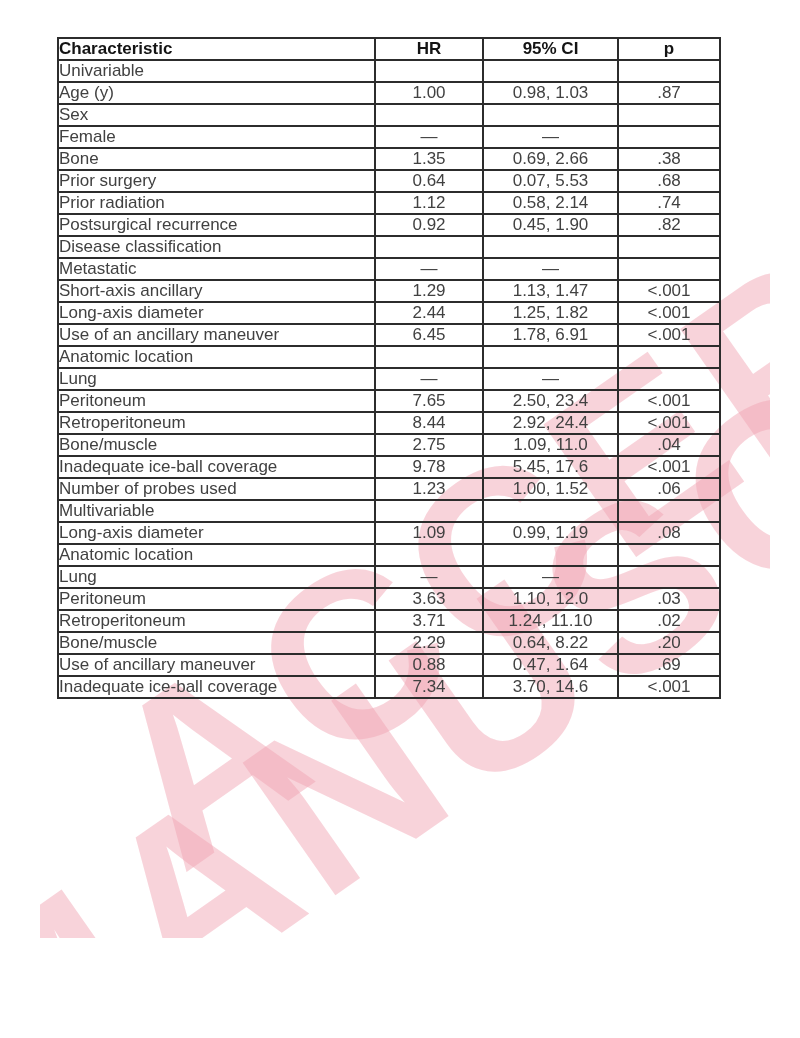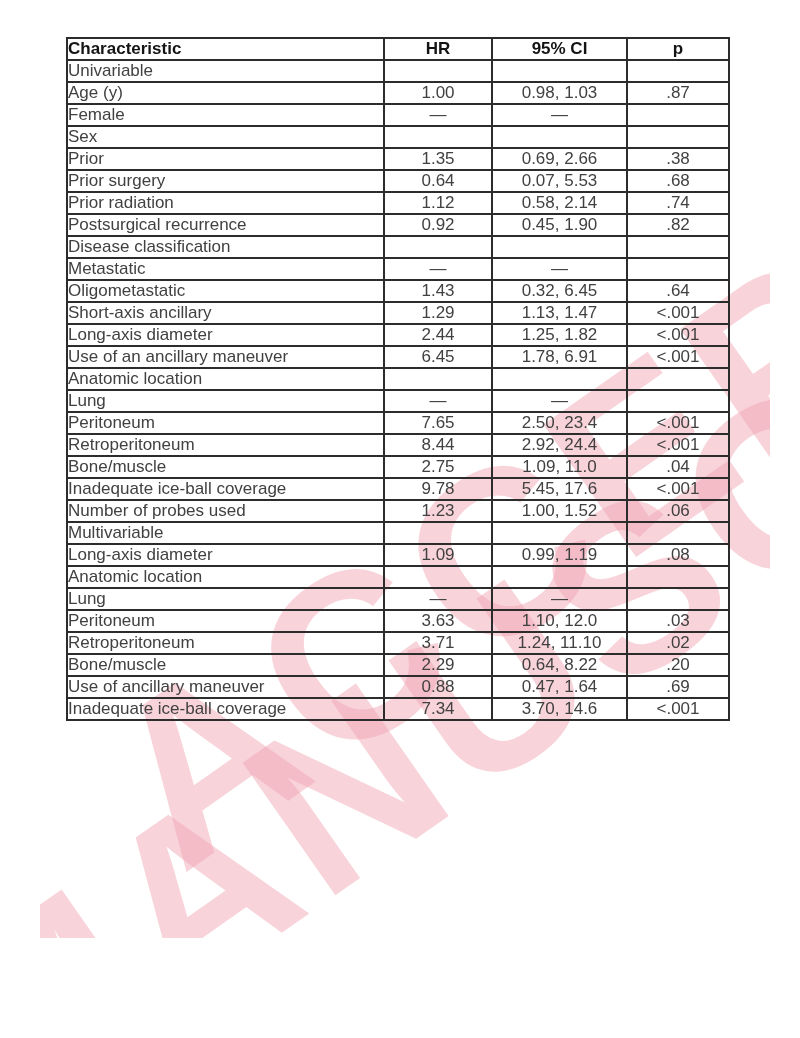--- a/index.html
+++ b/index.html
@@ -35,21 +35,21 @@
     color: rgba(240, 163, 178, 0.48);
     white-space: nowrap;
     transform-origin: 0 50%;
   }
   .wm1 { left: 95px;  top: 443px; transform: rotate(-35deg); }
   .wm2 { left: -80px; top: 693px; transform: rotate(-35deg); }
 
   
   table.results {
     position: absolute;
-    left: 66px; top: 37px;
+    left: 57px; top: 37px;
     width: 662px; height: 627px;
     border-collapse: collapse;
     table-layout: fixed;
     z-index: 1;
     background: transparent;
   }
   table.results th, table.results td {
     border: 2px solid #2c2c2c;
     padding: 0;
     font-size: 17px;
@@ -99,33 +99,33 @@
           <td class="num"></td>
           <td class="num"></td>
         </tr>
         <tr>
           <td class="char ind1">Age (y)</td>
           <td class="num">1.00</td>
           <td class="num">0.98, 1.03</td>
           <td class="num">.87</td>
         </tr>
         <tr>
+          <td class="char ind1">Sex</td>
+          <td class="num"></td>
+          <td class="num"></td>
+          <td class="num"></td>
+        </tr>
+        <tr>
           <td class="char ind2">Female</td>
           <td class="num">—</td>
           <td class="num">—</td>
           <td class="num"></td>
         </tr>
         <tr>
-          <td class="char ind1">Sex</td>
-          <td class="num"></td>
-          <td class="num"></td>
-          <td class="num"></td>
-        </tr>
-        <tr>
-          <td class="char ind2">Prior</td>
+          <td class="char ind2">Bone</td>
           <td class="num">1.35</td>
           <td class="num">0.69, 2.66</td>
           <td class="num">.38</td>
         </tr>
         <tr>
           <td class="char ind1">Prior surgery</td>
           <td class="num">0.64</td>
           <td class="num">0.07, 5.53</td>
           <td class="num">.68</td>
         </tr>
@@ -147,26 +147,20 @@
           <td class="num"></td>
           <td class="num"></td>
         </tr>
         <tr>
           <td class="char ind2">Metastatic</td>
           <td class="num">—</td>
           <td class="num">—</td>
           <td class="num"></td>
         </tr>
         <tr>
-          <td class="char ind2">Oligometastatic</td>
-          <td class="num">1.43</td>
-          <td class="num">0.32, 6.45</td>
-          <td class="num">.64</td>
-        </tr>
-        <tr>
           <td class="char ind1">Short-axis ancillary</td>
           <td class="num">1.29</td>
           <td class="num">1.13, 1.47</td>
           <td class="num">&lt;.001</td>
         </tr>
         <tr>
           <td class="char ind1">Long-axis diameter</td>
           <td class="num">2.44</td>
           <td class="num">1.25, 1.82</td>
           <td class="num">&lt;.001</td>

